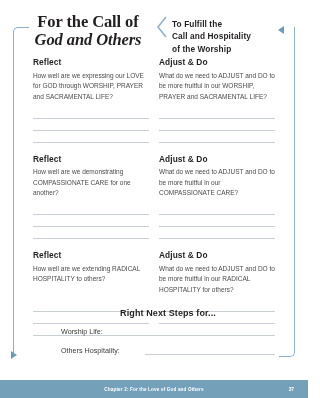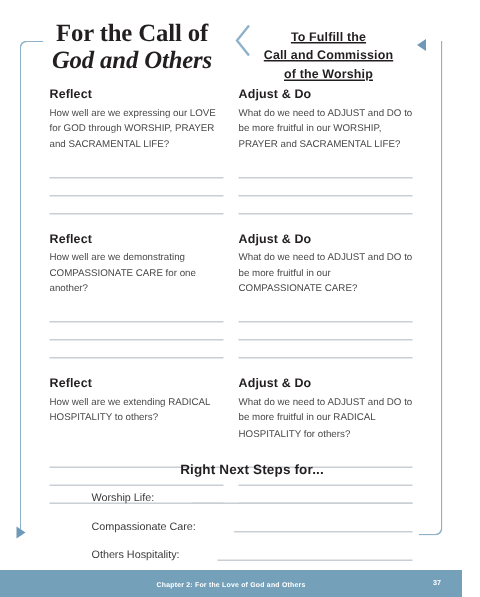--- a/index.html
+++ b/index.html
@@ -96,26 +96,24 @@
     justify-content: center;
     align-items: center;
     padding-top: 8px;
   }
   .chevron svg { display: block; }
   .title-sub {
     flex: 1;
     font-size: 8.3px;
     font-weight: bold;
     line-height: 1.5;
-    text-align: center;
     color: #231f20;
     padding-top: 10px;
     padding-right: 18px;
     letter-spacing: 0.1px;
-    text-decoration: underline;
   }
 
   
   .content {
     position: absolute;
     left: 33px;
     right: 33px;
     top: 57px;
   }
   .block {
@@ -223,21 +221,21 @@
       <span>For the Call of</span>
       <span class="line2">God and Others</span>
     </div>
     <div class="chevron">
       <svg width="12" height="22" viewBox="0 0 12 22" aria-hidden="true">
         <polyline points="10,1 2,11 10,21" fill="none" stroke="#8fb2c9" stroke-width="1.6"></polyline>
       </svg>
     </div>
     <div class="title-sub">
       <div>To Fulfill the</div>
-      <div>Call and Commission</div>
+      <div>Call and Hospitality</div>
       <div>of the Worship</div>
     </div>
   </div>
 
   <div class="content">
 
     <div class="block">
       <div class="col">
         <div class="col-h">Reflect</div>
         <div class="col-q">How well are we expressing our LOVE for GOD through WORSHIP, PRAYER and SACRAMENTAL LIFE?</div>
@@ -300,24 +298,20 @@
       </div>
     </div>
 
   </div>
 
   <div class="nextsteps">
     <div class="ns-title">Right Next Steps for...</div>
 
     <div class="ns-row">
       <span class="ns-label">Worship Life:</span>
-      <span class="ns-line"></span>
-    </div>
-    <div class="ns-row">
-      <span class="ns-label">Compassionate Care:</span>
       <span class="ns-line"></span>
     </div>
     <div class="ns-row">
       <span class="ns-label">Others Hospitality:</span>
       <span class="ns-line"></span>
     </div>
   </div>
 
   <div class="footer">
     <span class="footer-text">Chapter 2: For the Love of God and Others</span>

